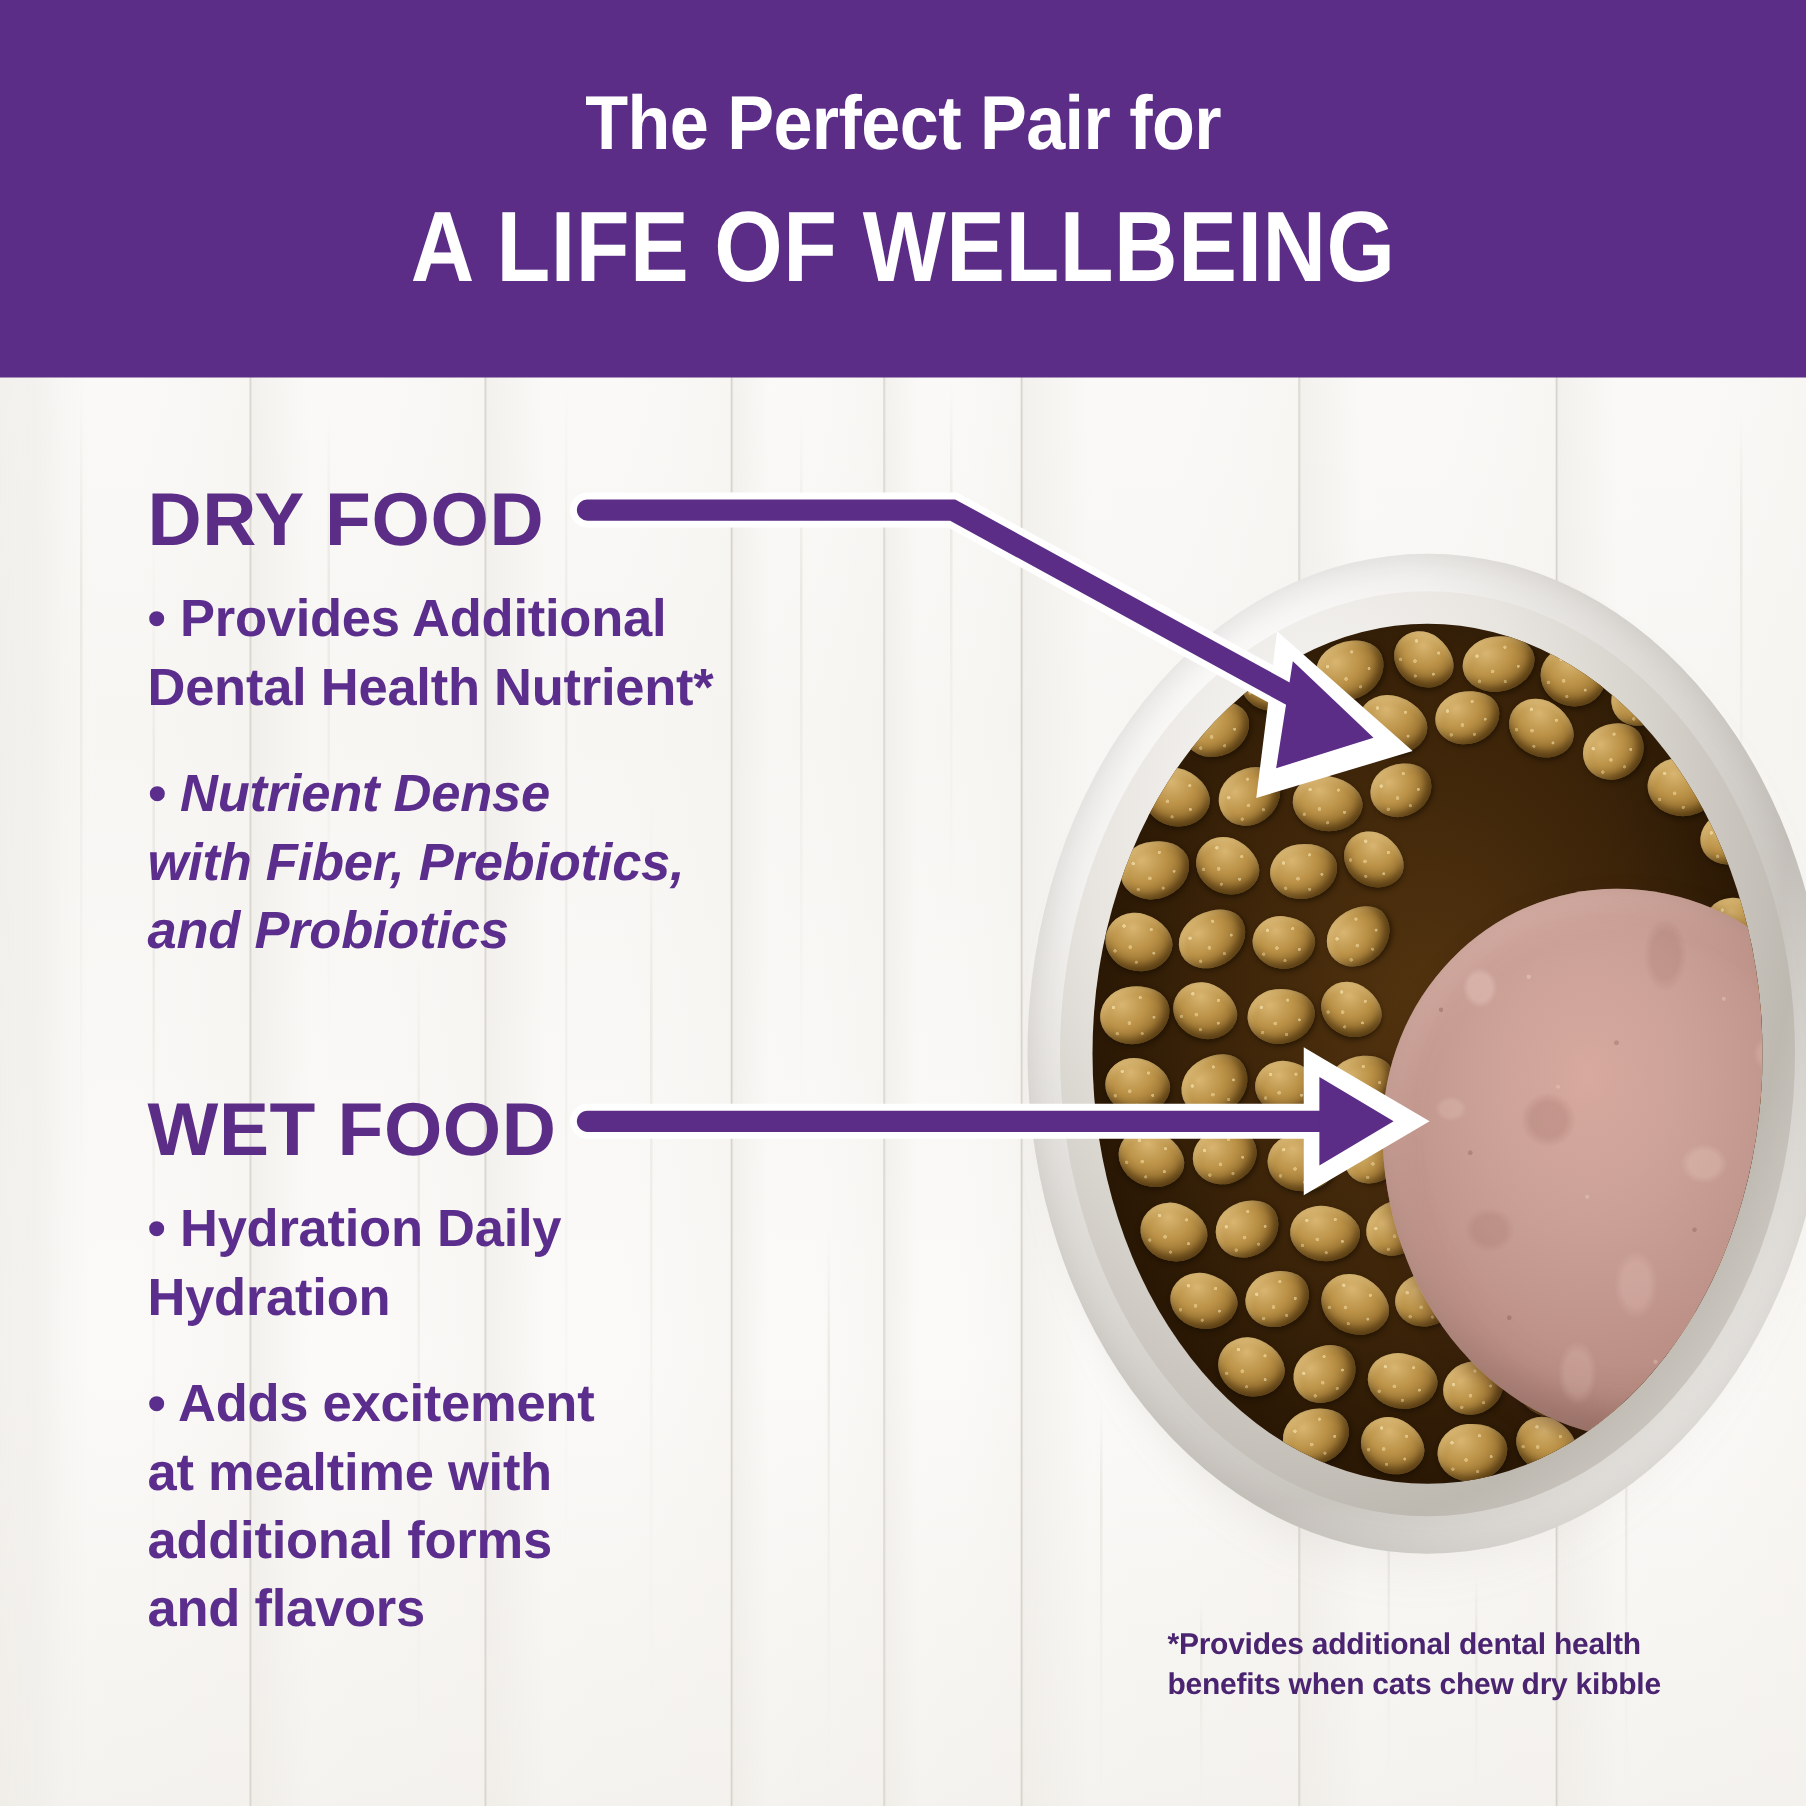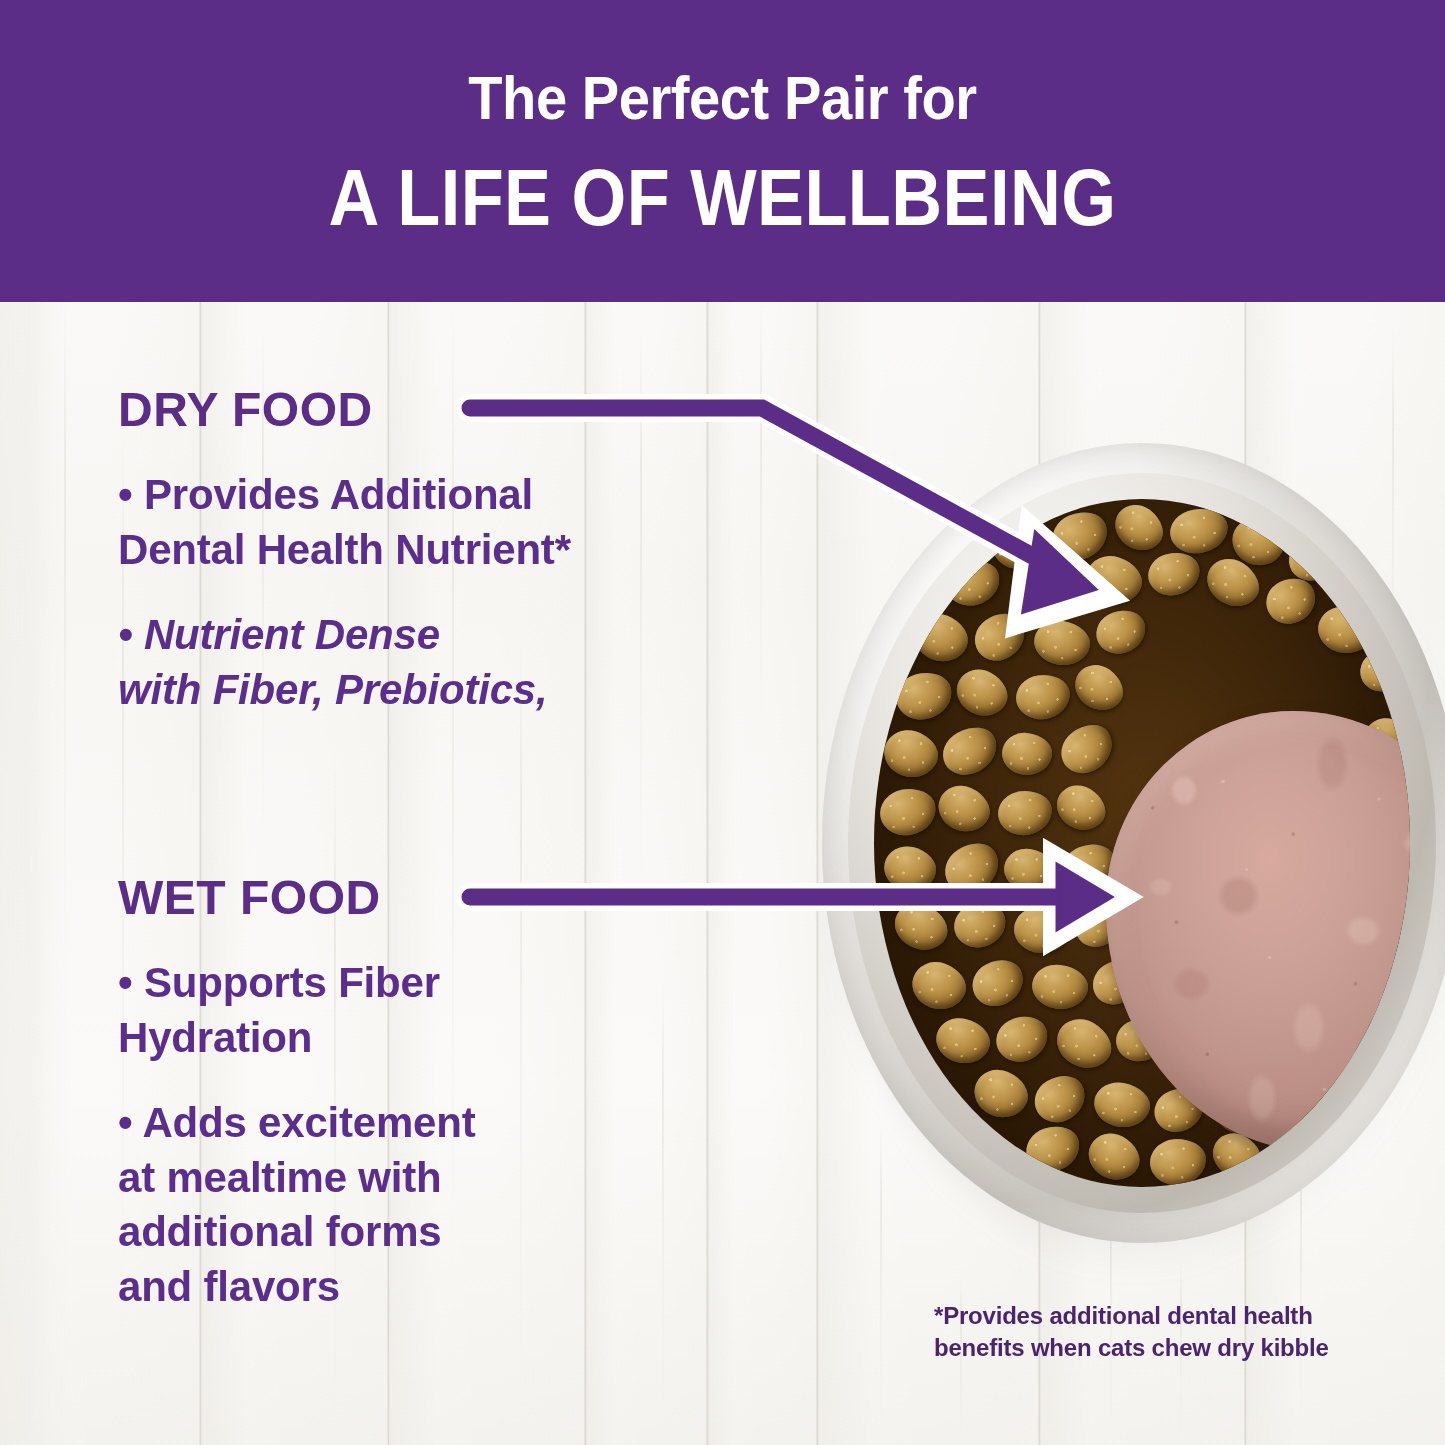--- a/index.html
+++ b/index.html
@@ -221,21 +221,21 @@
       radial-gradient(circle at 74% 80%, rgba(92,54,45,.42) 0 1.5px, transparent 2.1px),
       radial-gradient(circle at 36% 36%, rgba(255,231,224,.45) 0 1.3px, transparent 1.9px);
   }
 
   
   .section-head {
     position: absolute;
     color: #5b2d87;
     font-family: "Liberation Sans", sans-serif;
     font-weight: 700;
-    font-size: 48px;
+    font-size: 60px;
     letter-spacing: 0.5px;
     line-height: 1;
     white-space: nowrap;
     z-index: 8;
   }
   .bullet-block {
     position: absolute;
     color: #5b2d8c;
     font-family: "Liberation Sans", sans-serif;
     font-weight: 700;
@@ -405,26 +405,27 @@
   <div class="section-head" style="left:118px; top:386px;">DRY FOOD</div>
 
   <div class="bullet-block" style="left:118px; top:468px; width:680px;">
     <div>• Provides Additional</div>
     <div>Dental Health Nutrient*</div>
   </div>
 
   <div class="bullet-block" style="left:118px; top:608px; width:680px;font-style:italic;">
     <div>• Nutrient Dense</div>
     <div>with Fiber, Prebiotics,</div>
+    <div>and Probiotics</div>
   </div>
 
   <div class="section-head" style="left:118px; top:874px;">WET FOOD</div>
 
   <div class="bullet-block" style="left:118px; top:956px; width:680px;">
-    <div>• Supports Fiber</div>
+    <div>• Hydration Daily</div>
     <div>Hydration</div>
   </div>
 
   <div class="bullet-block" style="left:118px; top:1096px; width:680px;">
     <div>• Adds excitement</div>
     <div>at mealtime with</div>
     <div>additional forms</div>
     <div>and flavors</div>
   </div>
 

